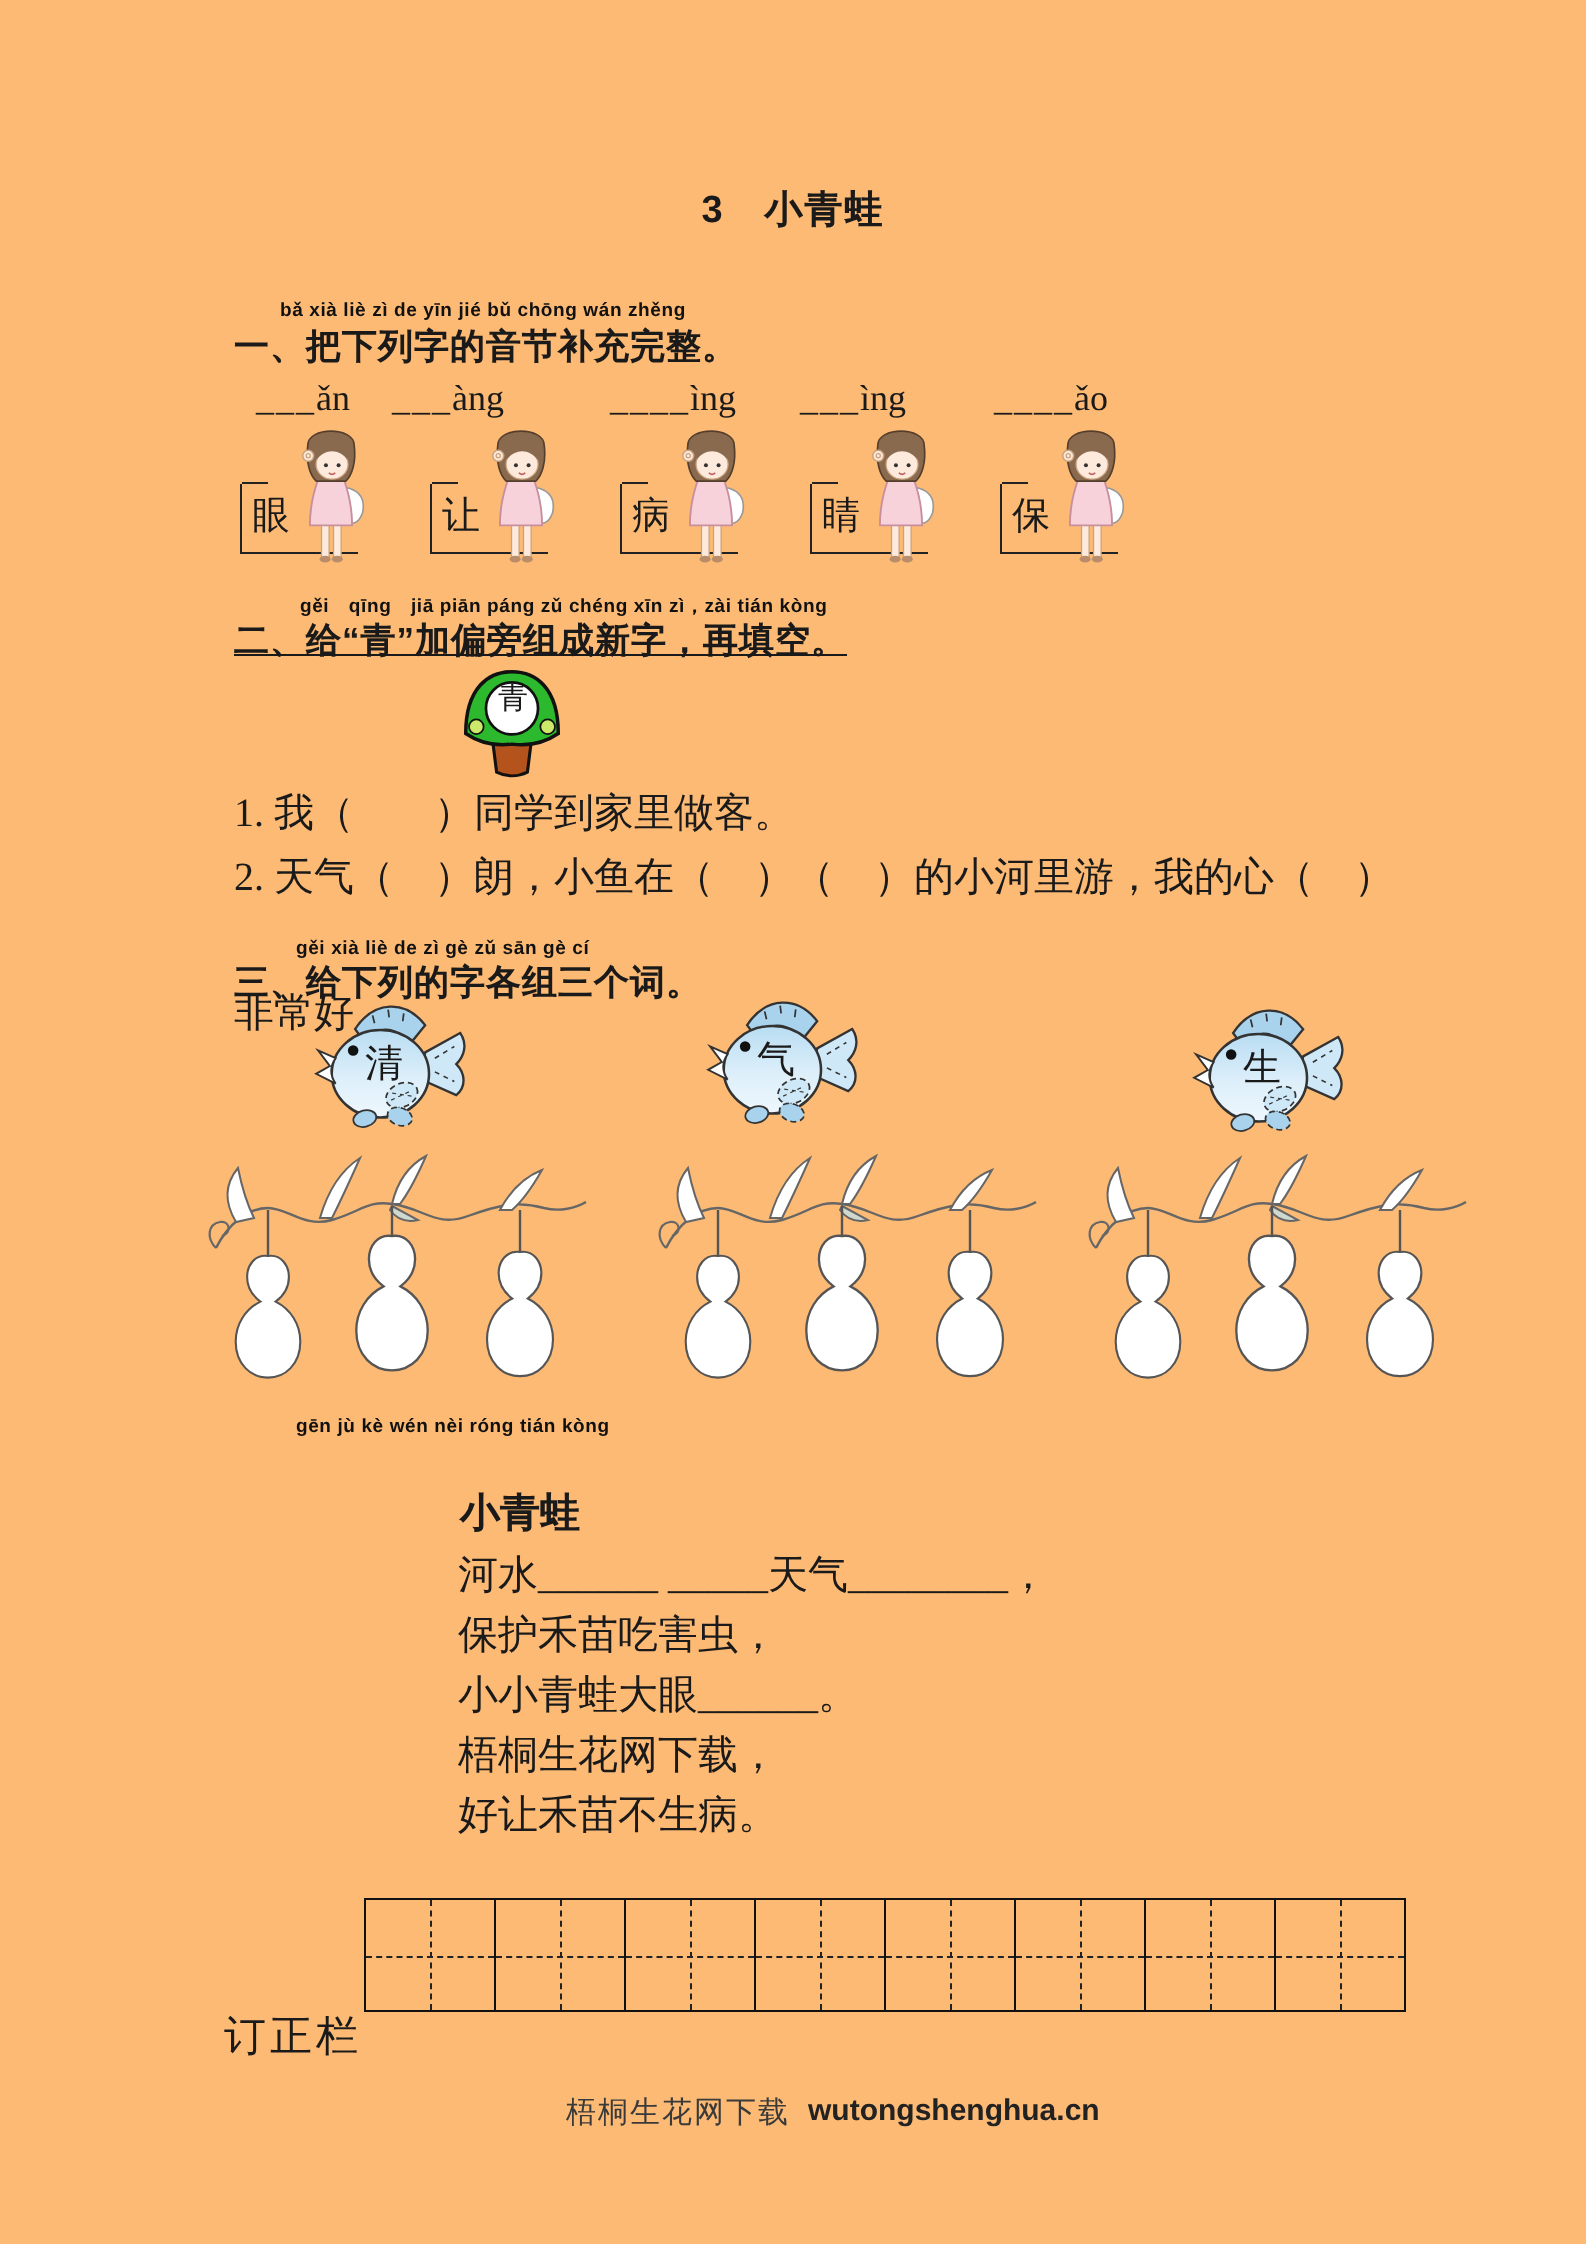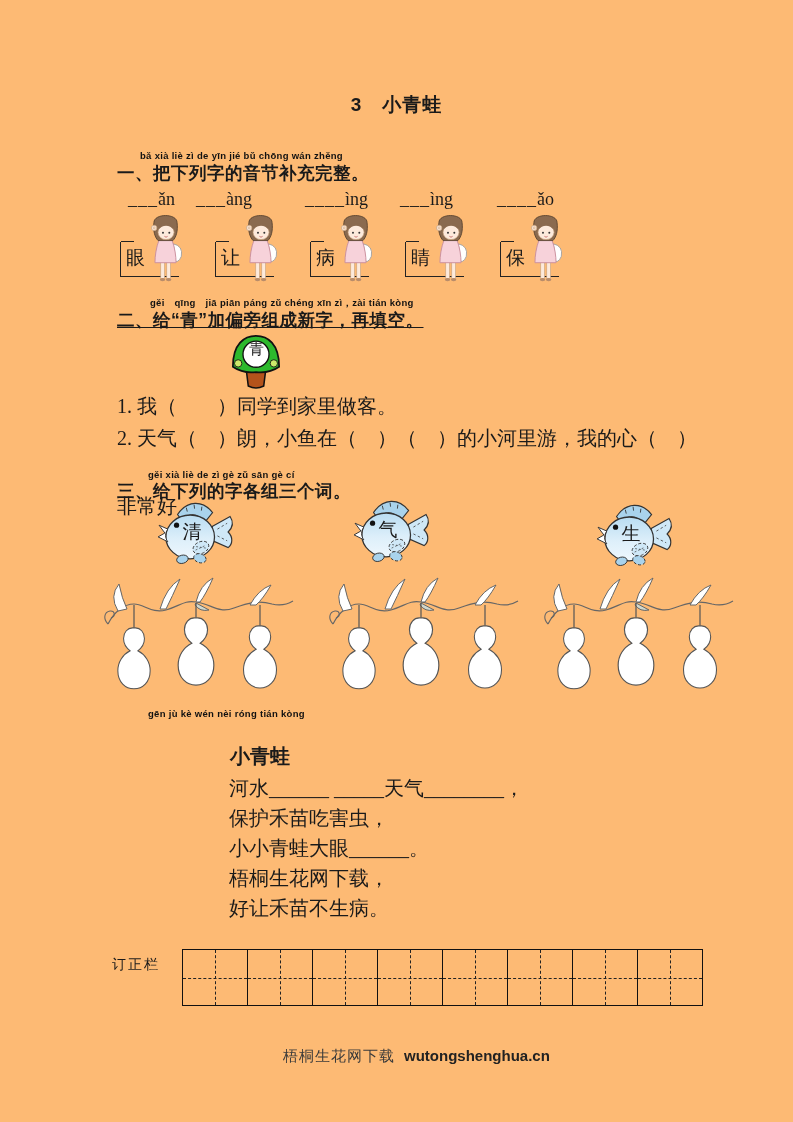--- a/index.html
+++ b/index.html
@@ -35,21 +35,21 @@
   }
   .boxchar { position:absolute; left:5px; top:3px; font-size:19px; }
   .girl-wrap { position:absolute; left:23px; top:-32px; width:43px; height:78px; }
   .mushroom-wrap { width:54px; height:58px; }
   .mushchar { position:absolute; left:14px; top:9px; width:27px; text-align:center; font-size:15px; }
   .fish-wrap { width:82px; height:72px; }
   .fishchar { position:absolute; left:22px; top:22px; width:28px; text-align:center; font-size:19px; }
   .gourds-wrap { width:195px; height:132px; }
   .poem-title { font-family:"Liberation Sans", sans-serif; font-weight:bold; font-size:20px; width:340px; }
   .poem-line { font-size:20px; height:30px; line-height:30px; white-space:nowrap; }
-  .corr-label { font-size:14px; letter-spacing:2px; }
+  .corr-label { font-size:21px; letter-spacing:2px;margin-top:48px; }
   .grid { display:flex; border:1.6px solid #111; }
   .cell { position:relative; width:64px; height:55px; border-right:1.4px solid #111; }
   .cell:last-child { border-right:none; }
   .cell::before {
     content:""; position:absolute; left:50%; top:0; bottom:0;
     border-left:1.4px dashed #222;
   }
   .cell::after {
     content:""; position:absolute; top:50%; left:0; right:0;
     border-top:1.4px dashed #222;

